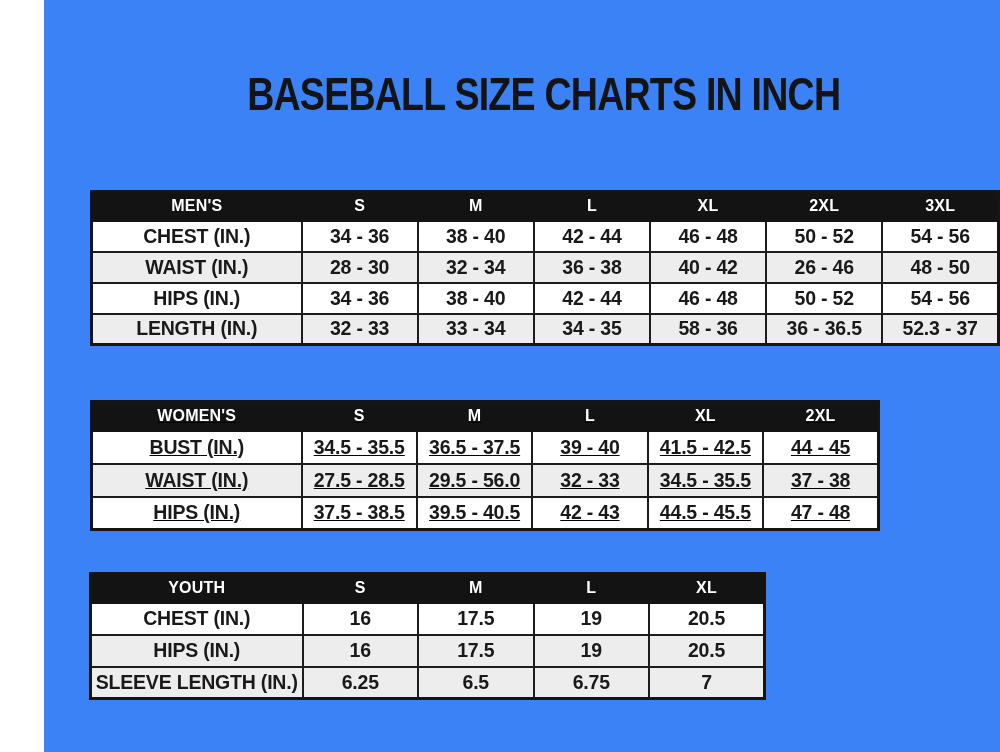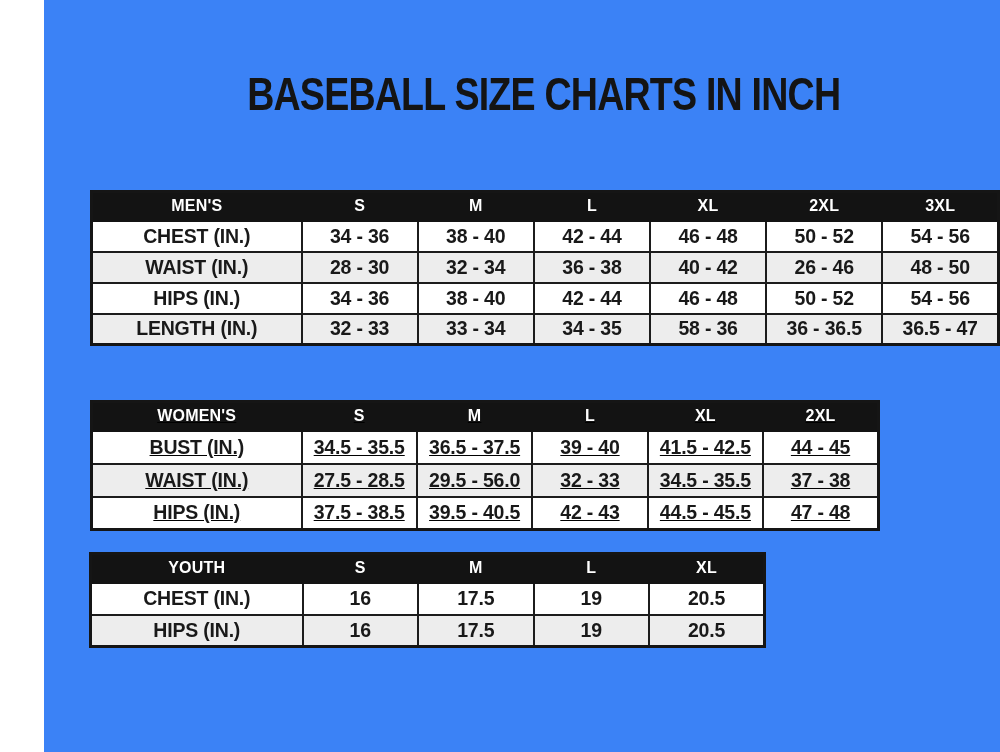--- a/index.html
+++ b/index.html
@@ -67,21 +67,21 @@
   .mens   { left: 46px; top: 190px; width: 910px; }
   .mens   th { height: 29px; }
   .mens   td { height: 31px; }
 
   
   .womens { left: 46px; top: 400px; width: 790px; text-decoration: underline; }
   .womens th { height: 29px; }
   .womens td { height: 33px; }
 
   
-  .youth  { left: 45px; top: 552px; width: 677px; }
+  .youth  { left: 45px; top: 572px; width: 677px; }
   .youth  th { height: 29px; }
   .youth  td { height: 32px; }
 </style>
 </head>
 <body>
 
 <div class="canvas">
 
   <h1 class="title"><span class="title-inner">BASEBALL SIZE CHARTS IN INCH</span></h1>
 
@@ -135,21 +135,21 @@
             <td>50 - 52</td>
             <td>54 - 56</td>
           </tr>
           <tr class="alt">
             <td>LENGTH (IN.)</td>
             <td>32 - 33</td>
             <td>33 - 34</td>
             <td>34 - 35</td>
             <td>58 - 36</td>
             <td>36 - 36.5</td>
-            <td>36.5 - 47</td>
+            <td>52.3 - 37</td>
           </tr>
         </tbody>
       </table>
     </section>
 
   <section class="size-table womens">
       <table>
         <colgroup>
           <col style="width: 210px;">
           <col>
@@ -223,17 +223,24 @@
             <td>19</td>
             <td>20.5</td>
           </tr>
           <tr class="alt">
             <td>HIPS (IN.)</td>
             <td>16</td>
             <td>17.5</td>
             <td>19</td>
             <td>20.5</td>
           </tr>
+          <tr class="alt">
+            <td>SLEEVE LENGTH (IN.)</td>
+            <td>6.25</td>
+            <td>6.5</td>
+            <td>6.75</td>
+            <td>7</td>
+          </tr>
         </tbody>
       </table>
     </section>
 
 </div>
 
 </body></html>

